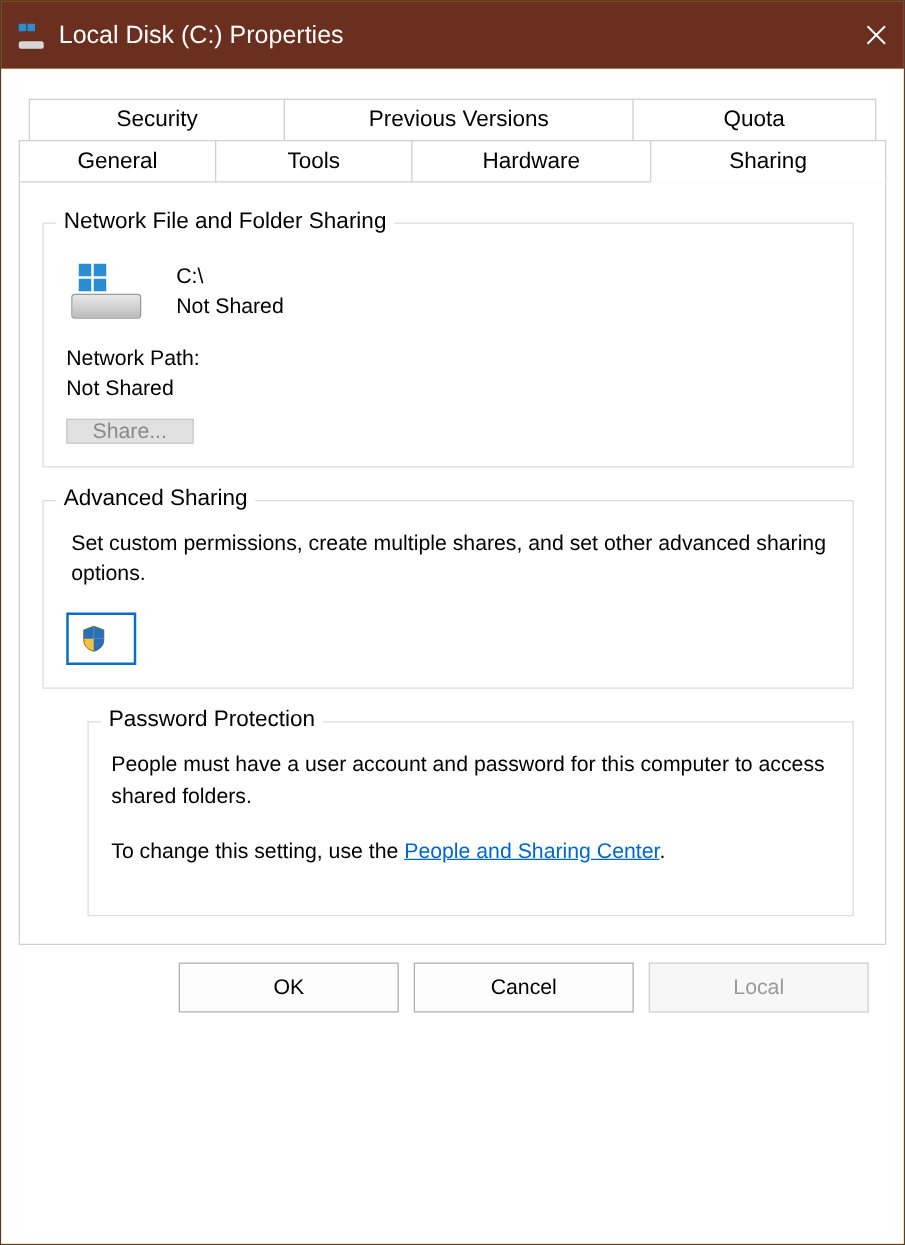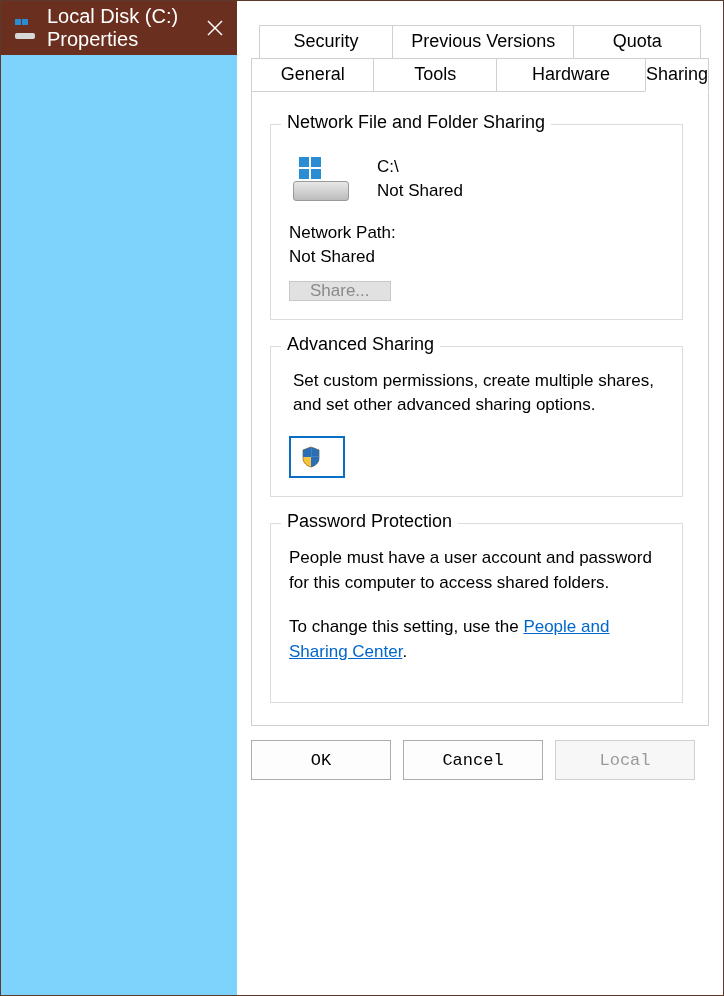--- a/index.html
+++ b/index.html
@@ -9,23 +9,23 @@
     font-size: 17px;
     background: #fff;
     width: 724px;
     height: 996px;
     overflow: hidden;
   }
   .window {
     width: 724px;
     height: 996px;
     border: 1px solid #5a3a2a;
-    background: #7dd3fc;
-    display: flex;
-    flex-direction: row;
+    background: #eab308;
+    display: flex;
+    flex-direction: column;
   }
   .titlebar {
     height: 54px;
     background: #6a2f1f;
     color: #fff;
     display: flex;
     align-items: center;
     padding: 0 14px;
     gap: 10px;
   }
@@ -93,21 +93,21 @@
     z-index: 1;
   }
 
   
   .group {
     border: 1px solid #dcdcdc;
     margin: 14px 0 26px 0;
     padding: 22px 18px 18px 18px;
     position: relative;
   }
-  .group:last-child { margin-bottom: 12px; }
+  .group:last-child { margin-bottom: 12px; margin-left: 36px; }
   .group-title {
     position: absolute;
     top: -13px; left: 10px;
     background: #fff;
     padding: 0 6px;
     font-size: 18px;
   }
 
   .share-head {
     display: flex;
@@ -159,21 +159,21 @@
   .desc2 { line-height: 1.45; margin: 0 0 20px 0; }
   .link { color: #0066cc; text-decoration: underline; cursor: pointer; }
 
   
   .dlg-buttons {
     display: flex;
     justify-content: flex-end;
     gap: 12px;
     padding: 14px 14px 16px 0;
   }
-  .dlg-buttons .btn { width: 140px; height: 40px; background: #fdfdfd; border: 1px solid #adadad; font-family: Liberation Mono, monospace; }
+  .dlg-buttons .btn { width: 176px; height: 40px; background: #fdfdfd; border: 1px solid #adadad; }
   .dlg-buttons .btn.disabled { color: #9a9a9a; background: #f7f7f7; border-color: #d0d0d0; }
 </style>
 </head>
 <body>
 
 <div class="window">
   <div class="titlebar">
     <span class="titlebar-icon">
       <span class="sq sq1"></span>
         <span class="sq sq2"></span>

